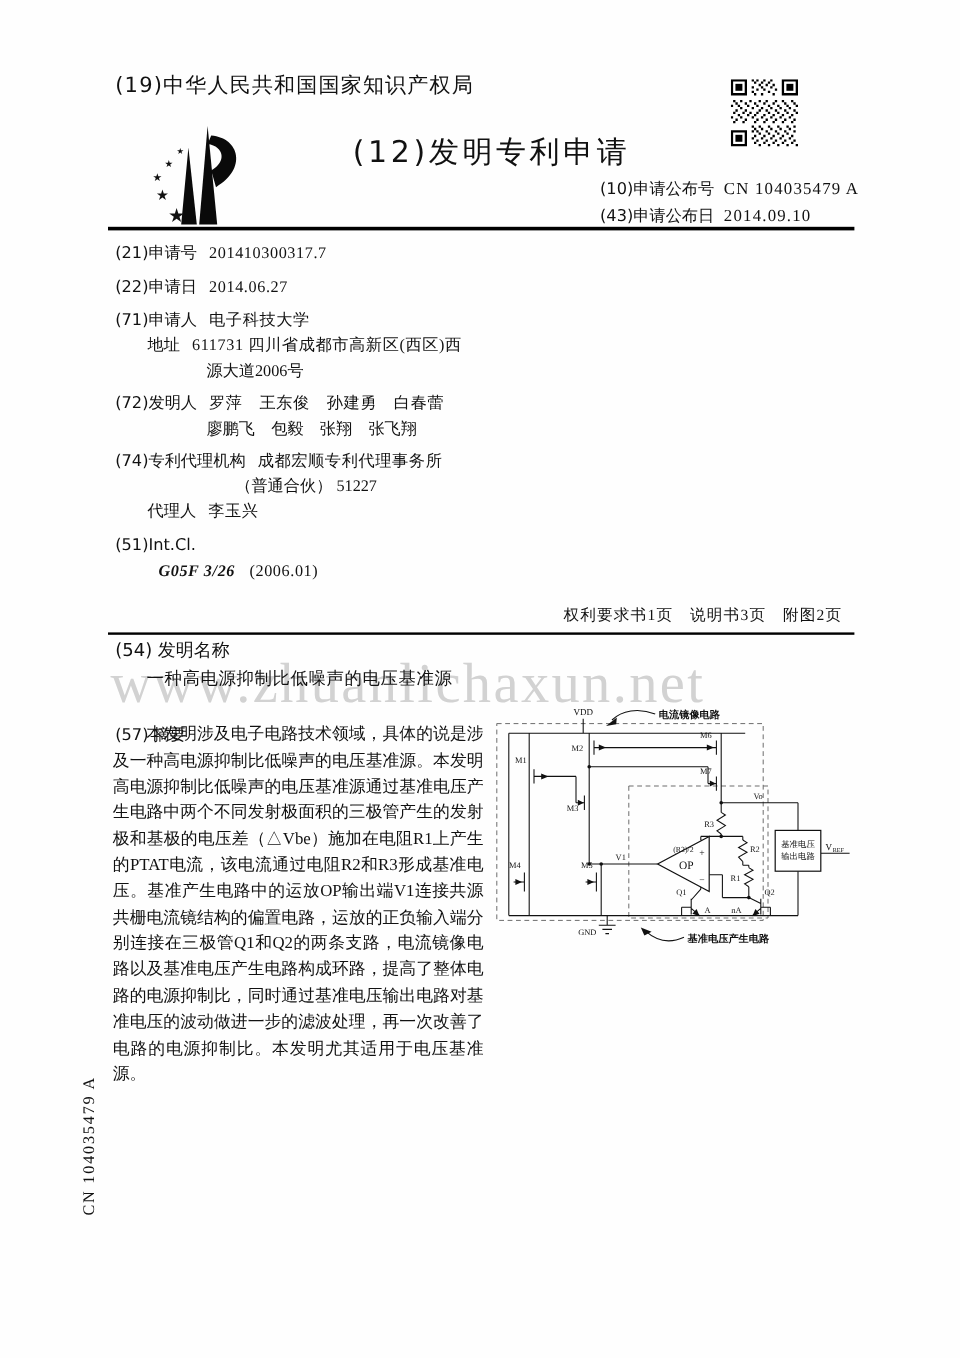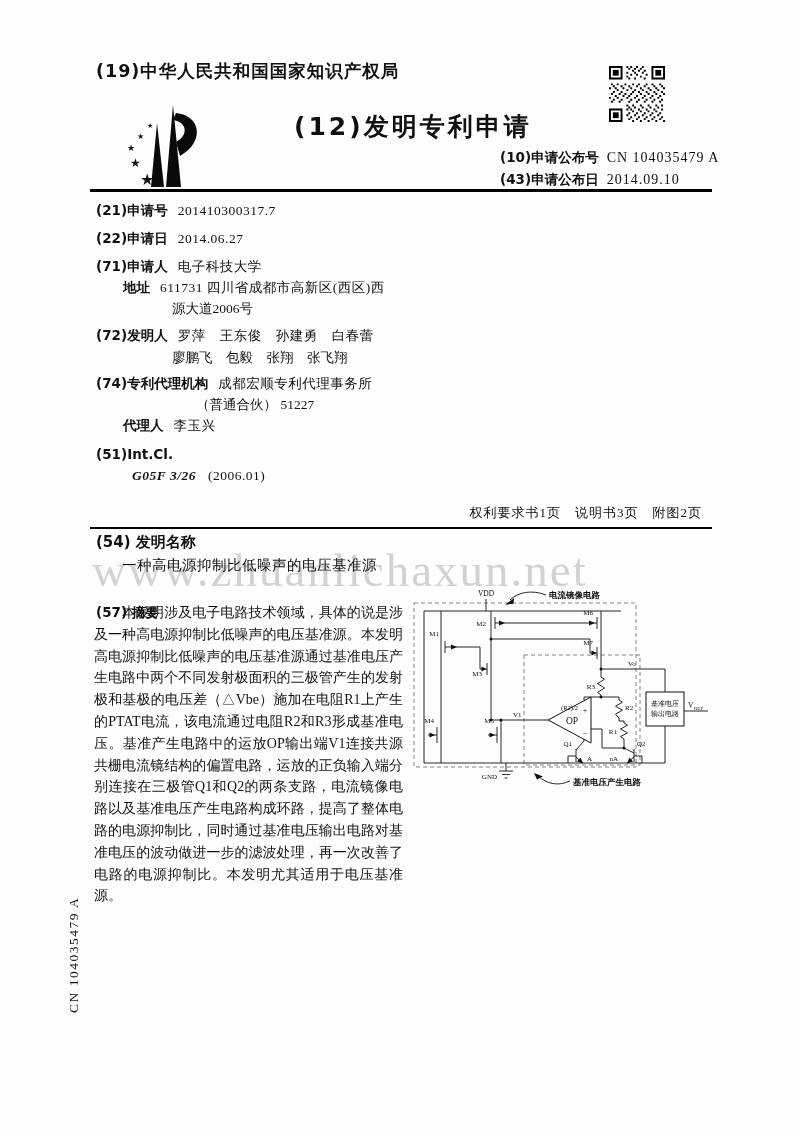--- a/index.html
+++ b/index.html
@@ -1,19 +1,19 @@
 <!DOCTYPE html>
 <html><head>
 <meta charset="utf-8">
 <style>
   html,body{margin:0;padding:0;background:#888;}
   .page{position:relative;width:800px;height:1132px;background:#fefefe;margin:0 auto;
         font-family:"Liberation Serif",serif;color:#111;overflow:hidden;}
   .abs{position:absolute;}
-  .lbl{font-family:"DejaVu Sans","Liberation Sans",sans-serif;font-weight:bold;text-align:center;}
+  .lbl{font-family:"DejaVu Sans","Liberation Sans",sans-serif;font-weight:normal;text-align:center;}
   .val{font-family:"Liberation Serif",serif;}
   .office{left:96px;top:59px;font-size:17.5px;letter-spacing:1px;}
   .doctype{left:294px;top:110px;font-size:25px;letter-spacing:3px;}
   .publine{left:500px;font-size:13.5px;white-space:nowrap;}
   .publine .val{font-size:14px;letter-spacing:1px;margin-left:8px;}
   .rule1{left:90px;top:189px;width:622px;height:2.5px;background:#000;}
   .rule2{left:90px;top:527px;width:622px;height:1.5px;background:#000;}
   .bib{font-size:13.5px;white-space:nowrap;}
   .bib .val{margin-left:10px;letter-spacing:0.5px;}
   .pages{right:98px;top:504px;font-size:13px;letter-spacing:1px;text-align:center;}

